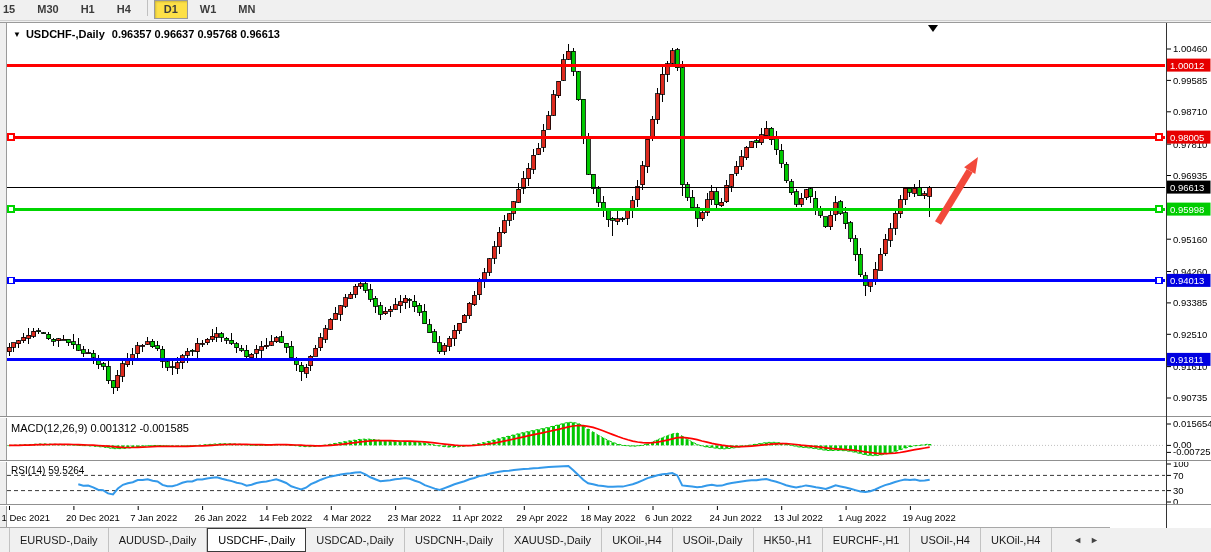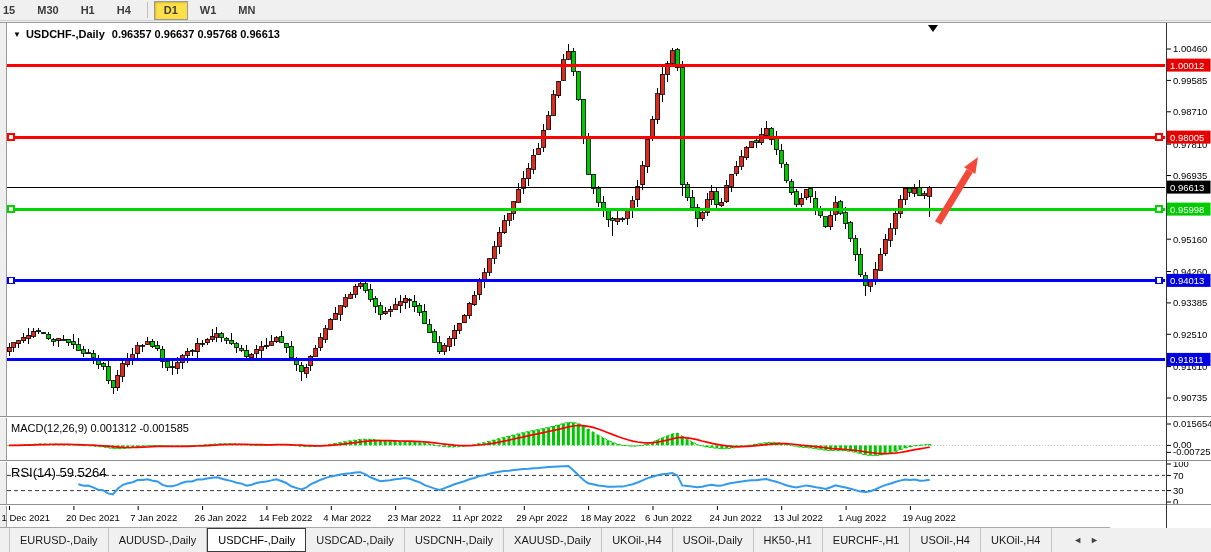--- a/index.html
+++ b/index.html
@@ -1,34 +1,34 @@
 <!DOCTYPE html>
 <html><head>
 <meta charset="utf-8">
 <style>
   * { box-sizing: border-box; }
   html,body { margin:0; padding:0; width:1211px; height:552px; overflow:hidden;
     background:#f0f0f0; font-family:"Liberation Sans","DejaVu Sans",sans-serif; }
   #toolbar { position:absolute; left:0; top:0; width:1211px; height:21px;
-    background:#f0f0f0; border-bottom:1px solid #cfcfcf; display:flex; align-items:center; }
+    background:#f0f0f0; border-bottom:1px solid #cfcfcf; display:flex; }
   .tf-btn { height:19px; line-height:17px; padding:0 9px; font-size:11px; font-weight:700;
     color:#3c3c3c; background:transparent; border:1px solid transparent; margin:0 1px; cursor:default;
     font-family:inherit; }
   .tf-btn.first { margin-left:-7px; }
   .tf-btn.active { background:#fde047; border:1px solid #9a9a9a; box-shadow:inset 1px 1px 2px rgba(0,0,0,.18); }
   .tf-sep { width:1px; height:16px; background:#c0c0c0; margin:0 5px; }
   #workspace { position:absolute; left:0; top:22px; width:1211px; height:505px;
     background:#fff; border-top:1px solid #9a9a9a; }
   #chart-svg { position:absolute; left:0; top:0; }
   .overlay-label { position:absolute; color:#000; white-space:nowrap; z-index:5;text-align:center; }
   #chart-title { left:13px; top:5px; font-size:11px; font-weight:700; }
   #chart-title .tri { font-size:8px; vertical-align:1px; margin-right:5px; }
   #chart-title .ohlc { margin-left:7px; }
   #macd-label { left:11px; top:399px; font-size:11px; }
-  #rsi-label  { left:11px; top:442px; font-size:13px; }
+  #rsi-label  { left:11px; top:442px; font-size:10px; }
   #tabbar { position:absolute; left:0; top:527px; width:1110px; height:25px;
     background:#f0f0f0; border-top:1px solid #a8a8a8; display:flex; align-items:center;
     font-size:11px; color:#1a1a1a; }
   .tab { height:25px; line-height:24px; padding:0 10px; border-right:1px solid #c2c2c2;
     white-space:nowrap; cursor:default; flex-shrink:0; }
   .tab.frst { border-left:1px solid #c2c2c2; margin-left:9px; }
   .tab.active { background:#fff; border:1px solid #3a3a3a; height:24px; line-height:22px;
     position:relative; z-index:2; color:#000; }
   #tab-arrows { position:absolute; right:3px; top:0; height:25px; line-height:25px;
     background:#f0f0f0; padding:0 4px; color:#444; font-size:9px; }

